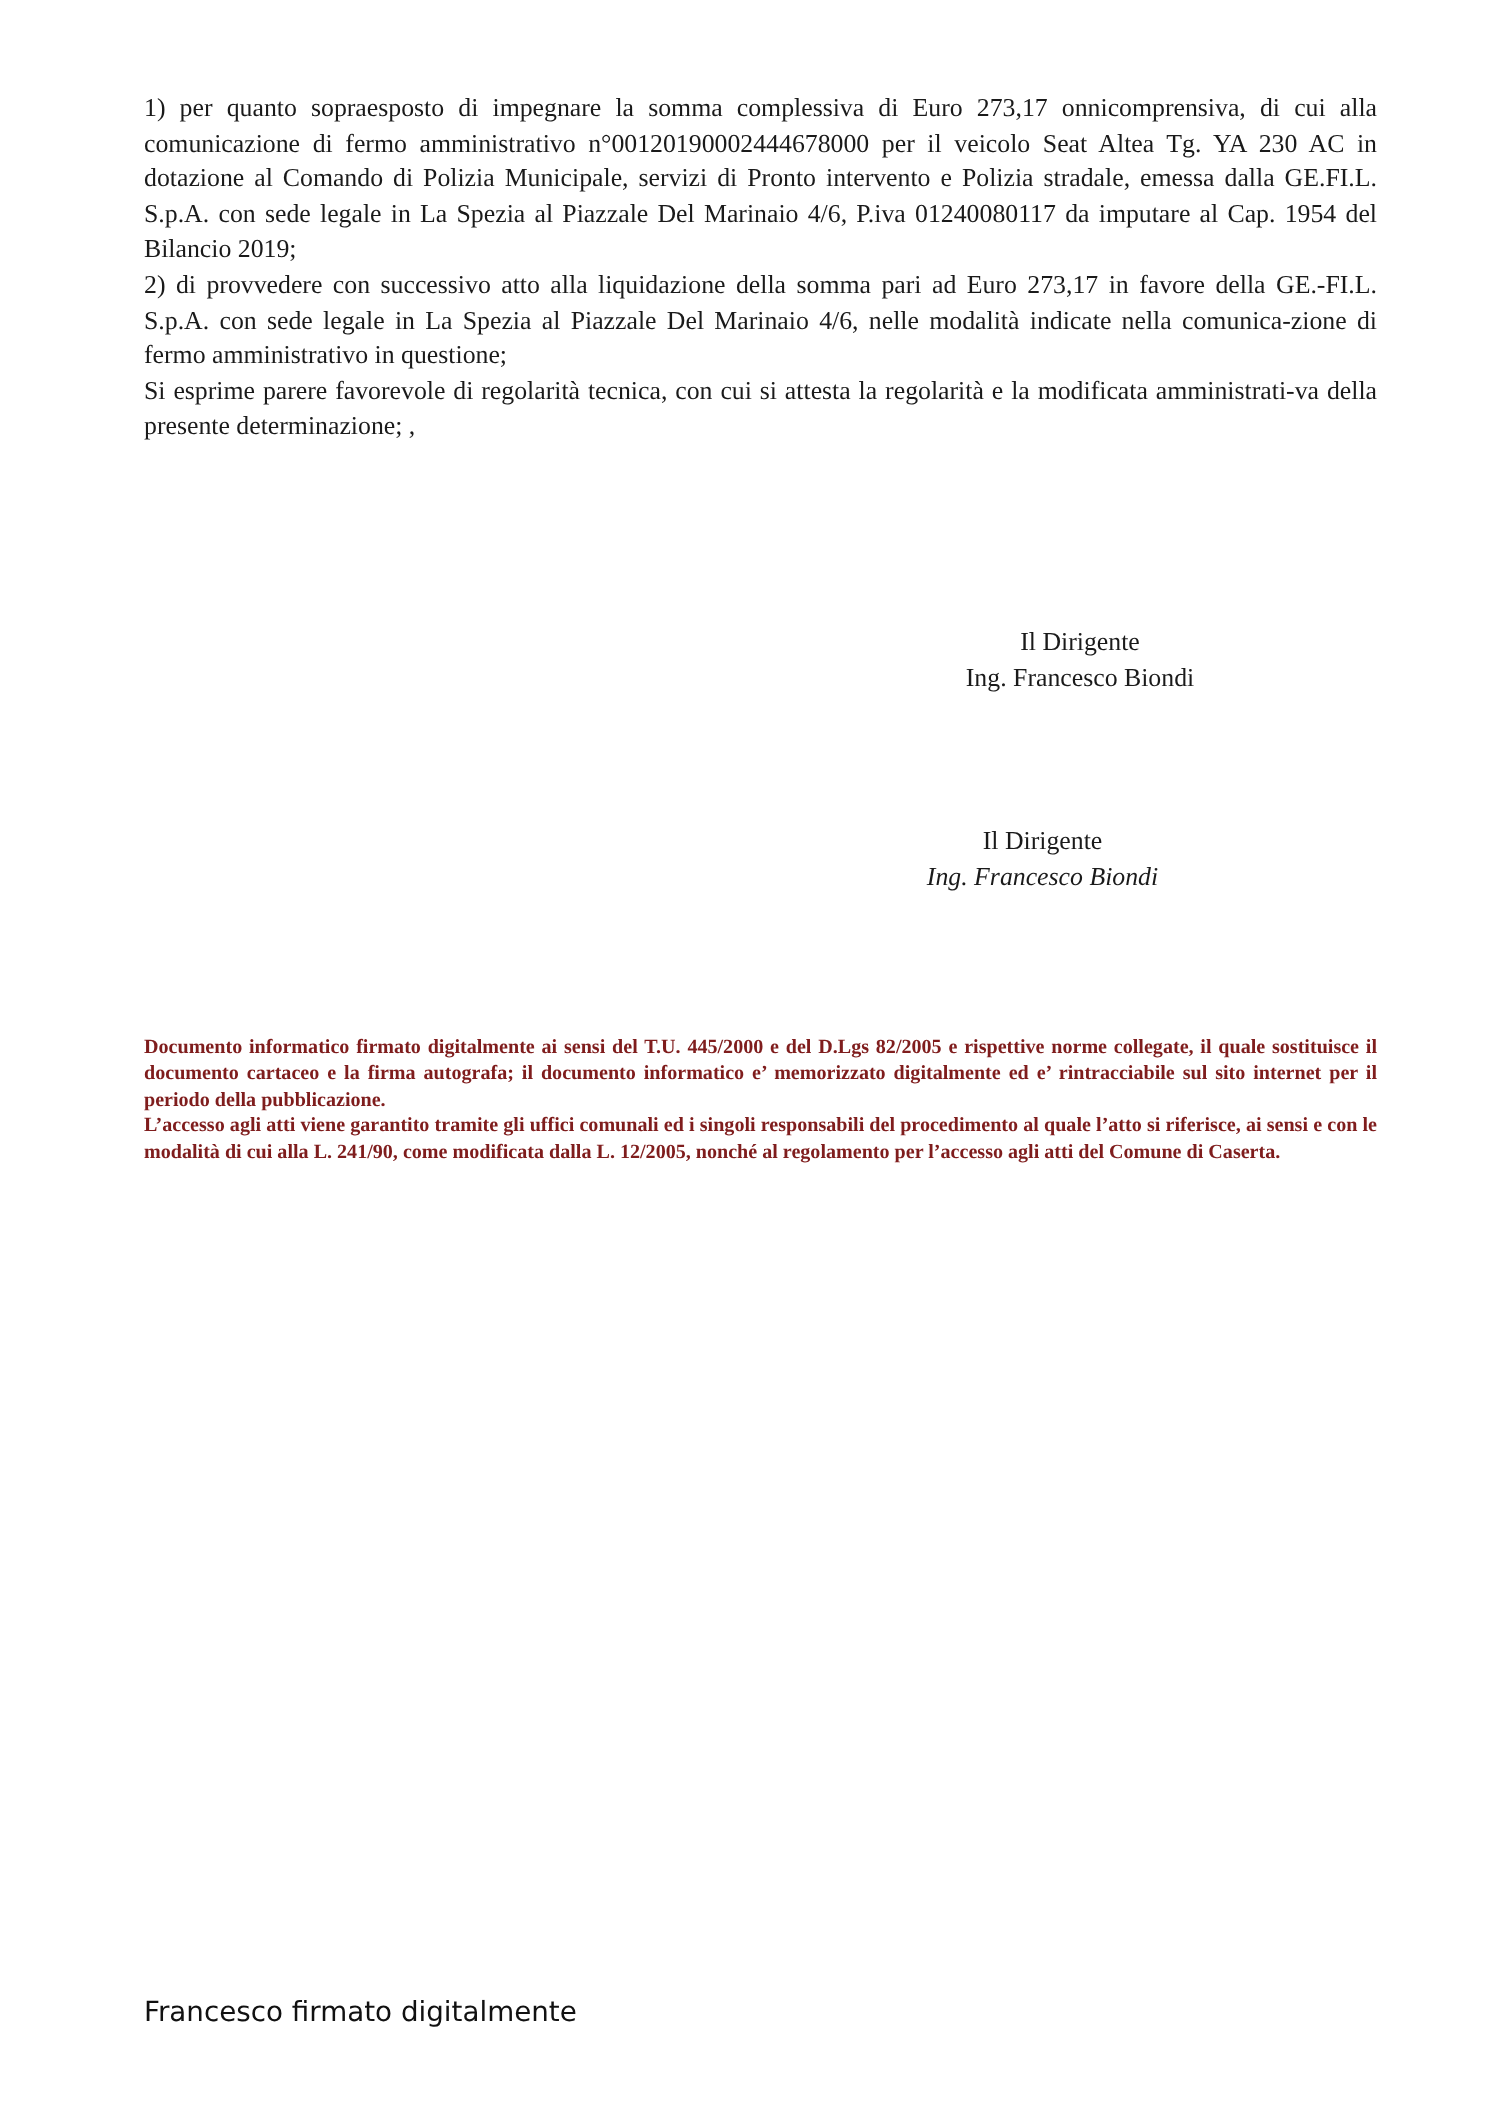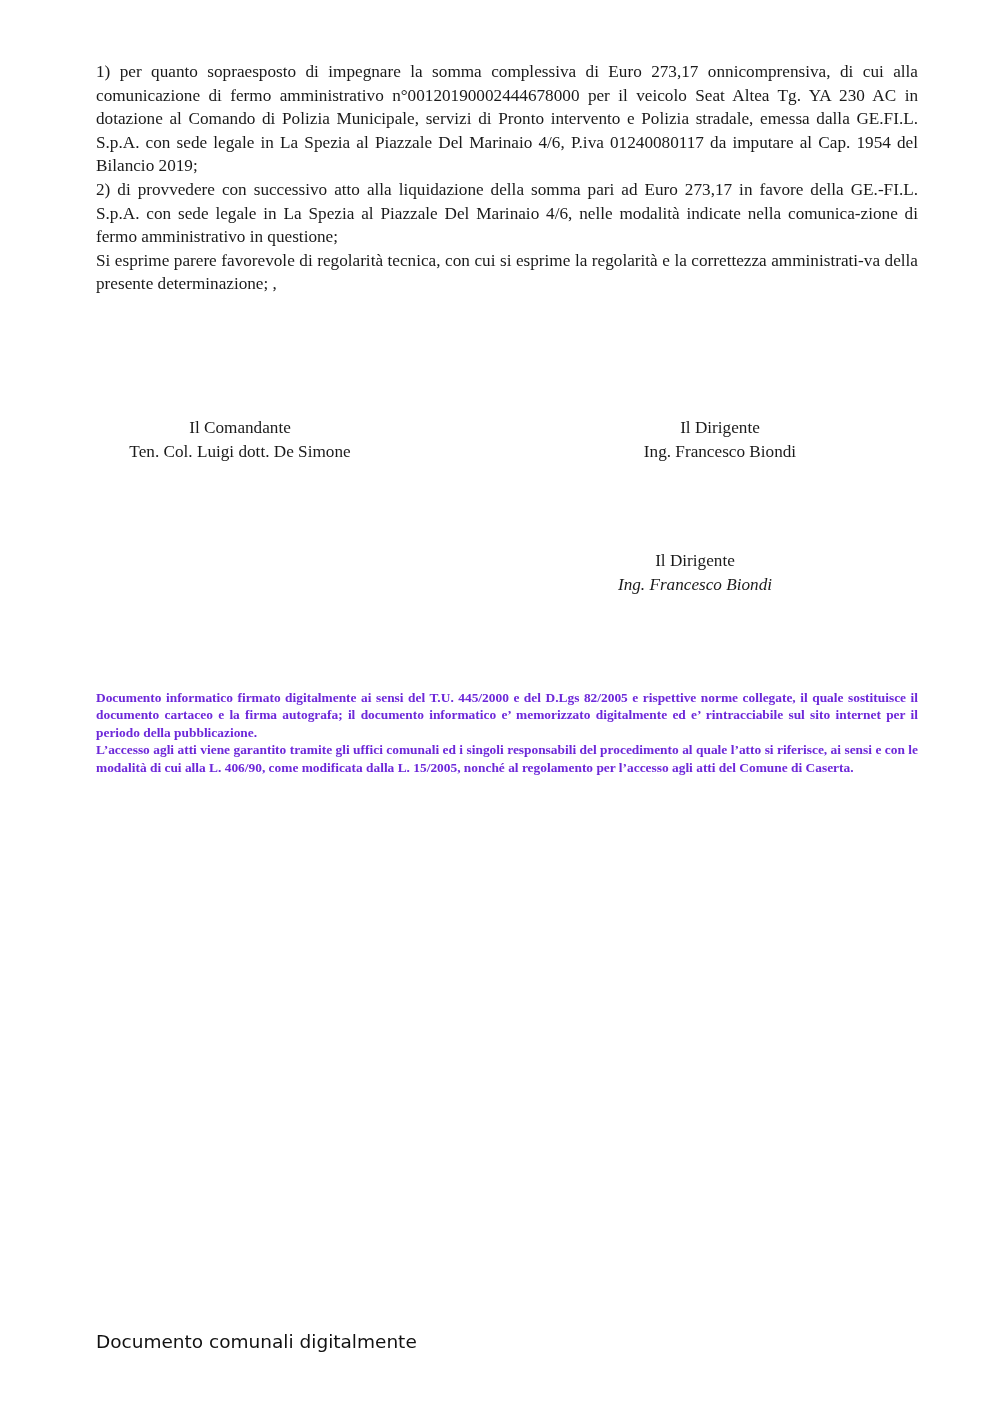--- a/index.html
+++ b/index.html
@@ -12,54 +12,50 @@
     }
     .body-text p { margin: 0; }
     .sig { position: absolute; font-family: "Liberation Serif", serif; font-size: 17.2px; line-height: 24px; text-align: center; color: #1a1a1a; }
     .sig-left { left: 100px; top: 416px; width: 280px; }
     .sig-right { left: 600px; top: 416px; width: 240px; }
     .sig-digital { left: 575px; top: 549px; width: 240px; }
     .sig-digital .name { font-style: italic; }
     .footer-note {
       position: absolute; left: 96px; top: 689px; width: 822px;
       font-family: "Liberation Serif", serif; font-weight: bold; font-size: 13.4px; line-height: 17.4px;
-      text-align: justify; color: #6d28d9;
+      text-align: justify; color: #7f1d1d;
     }
     .footer-note p { margin: 0; }
     .stamp {
       position: absolute; left: 96px; top: 1331px;
       font-family: "DejaVu Sans", sans-serif; font-size: 18.5px; color: #111;
     }
   </style>
 </head>
 <body>
 
 <div class="page">
 
   <div class="body-text">
     <p>1) per quanto sopraesposto di impegnare la somma complessiva di Euro 273,17 onnicomprensiva, di cui alla comunicazione di fermo amministrativo n°00120190002444678000 per il veicolo Seat Altea Tg. YA 230 AC in dotazione al Comando di Polizia Municipale, servizi di Pronto intervento e Polizia stradale, emessa dalla GE.FI.L. S.p.A. con sede legale in La Spezia al Piazzale Del Marinaio 4/6, P.iva 01240080117 da imputare al Cap. 1954 del Bilancio 2019;</p>
     <p>2) di provvedere con successivo atto alla liquidazione della somma pari ad Euro 273,17 in favore della GE.-FI.L. S.p.A. con sede legale in La Spezia al Piazzale Del Marinaio 4/6, nelle modalità indicate nella comunica-zione di fermo amministrativo in questione;</p>
-    <p>Si esprime parere favorevole di regolarità tecnica, con cui si esprime la regolarità e la correttezza amministrati-va della presente determinazione; ,</p>
+    <p>Si esprime parere favorevole di regolarità tecnica, con cui si attesta la regolarità e la modificata amministrati-va della presente determinazione; ,</p>
   </div>
 
-  <div class="sig sig-left">
-    <div>Il Comandante</div>
-    <div>Ten. Col. Luigi dott. De Simone</div>
-  </div>
 
   <div class="sig sig-right">
     <div>Il Dirigente</div>
     <div>Ing. Francesco Biondi</div>
   </div>
 
   <div class="sig sig-digital">
     <div>Il Dirigente</div>
     <div class="name">Ing. Francesco Biondi</div>
   </div>
 
   <div class="footer-note">
     <p>Documento informatico firmato digitalmente ai sensi del T.U. 445/2000 e del D.Lgs 82/2005 e rispettive norme collegate, il quale sostituisce il documento cartaceo e la firma autografa; il documento informatico e’ memorizzato digitalmente ed e’ rintracciabile sul sito internet per il periodo della pubblicazione.</p>
-    <p>L’accesso agli atti viene garantito tramite gli uffici comunali ed i singoli responsabili del procedimento al quale l’atto si riferisce, ai sensi e con le modalità di cui alla L. 406/90, come modificata dalla L. 15/2005, nonché al regolamento per l’accesso agli atti del Comune di  Caserta.</p>
+    <p>L’accesso agli atti viene garantito tramite gli uffici comunali ed i singoli responsabili del procedimento al quale l’atto si riferisce, ai sensi e con le modalità di cui alla L. 241/90, come modificata dalla L. 12/2005, nonché al regolamento per l’accesso agli atti del Comune di  Caserta.</p>
   </div>
 
-  <div class="stamp">Documento comunali digitalmente</div>
+  <div class="stamp">Francesco firmato digitalmente</div>
 
 </div>
 
 </body></html>

